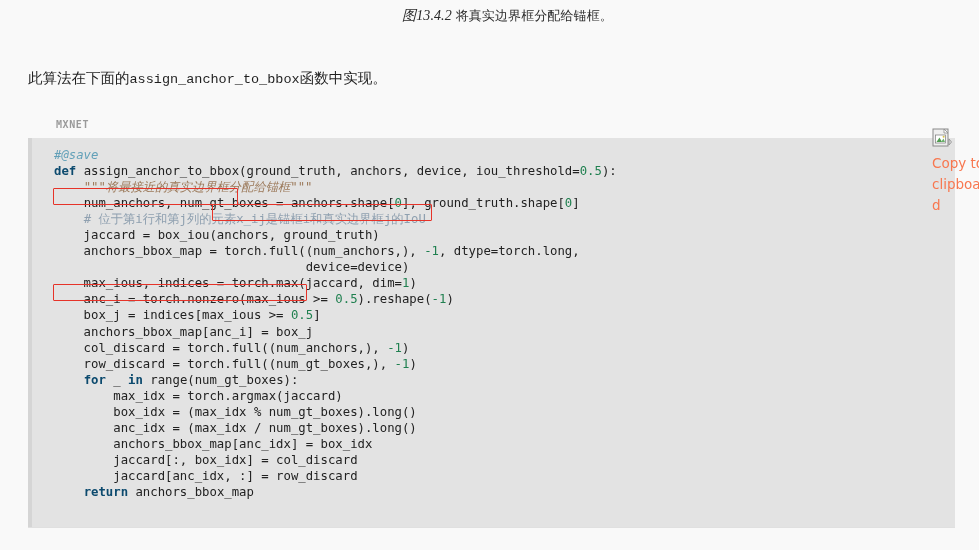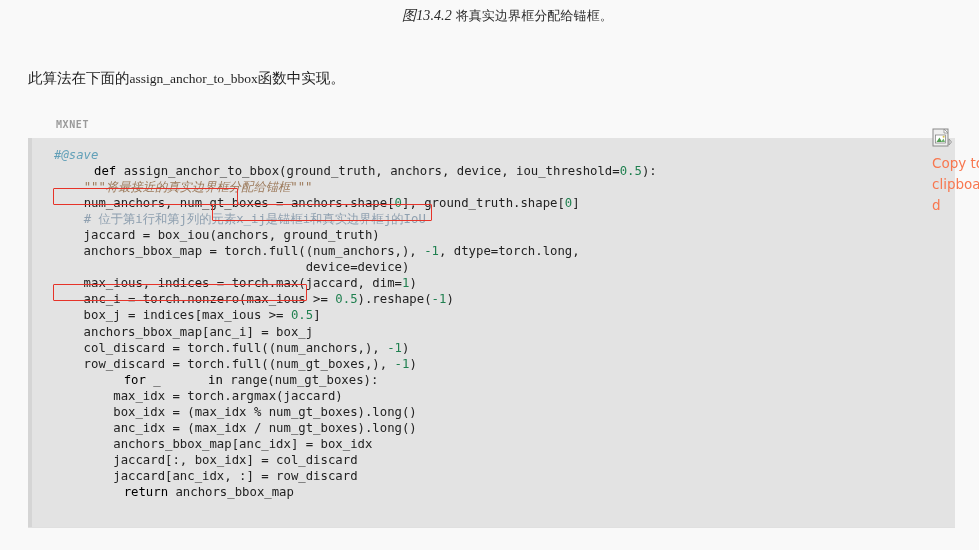--- a/index.html
+++ b/index.html
@@ -34,21 +34,21 @@
   }
 
   
   .intro {
     margin: 44px 0 0 28px;
     font-size: 14.5px;
     color: #1f1f1f;
     font-family: "DejaVu Sans", sans-serif;
   }
   .intro .mono {
-    font-family: Liberation Serif, serif;
+    font-family: Liberation Mono, monospace;
     font-size: 13.5px;
   }
 
   
   .tabs {
     margin: 20px 0 0 38px;
     display: flex;
     align-items: flex-end;
     height: 30px;
   }
@@ -85,21 +85,21 @@
   pre.code {
     margin: 0;
     padding: 9px 0 0 22px;
     font-family: "DejaVu Sans Mono", monospace;
     font-size: 12.3px;
     line-height: 16.05px;
     color: #222222;
     white-space: pre;
     letter-spacing: 0px;
   }
-  .k  { color: #000000; font-weight: normal; margin-left: 40px; }      
+  .k  { color: #0c4a6e; font-weight: bold; }      
   .fn { color: #222222; }                          
   .c  { color: #8fa0b0; }      
   .cs { color: #62a0b8; font-style: italic; }      
   .s  { color: #9c7a5b; font-style: italic; }      
   .n  { color: #208050; }
 
   
   .redbox {
     position: absolute;
     border: 1.6px solid #e63329;

